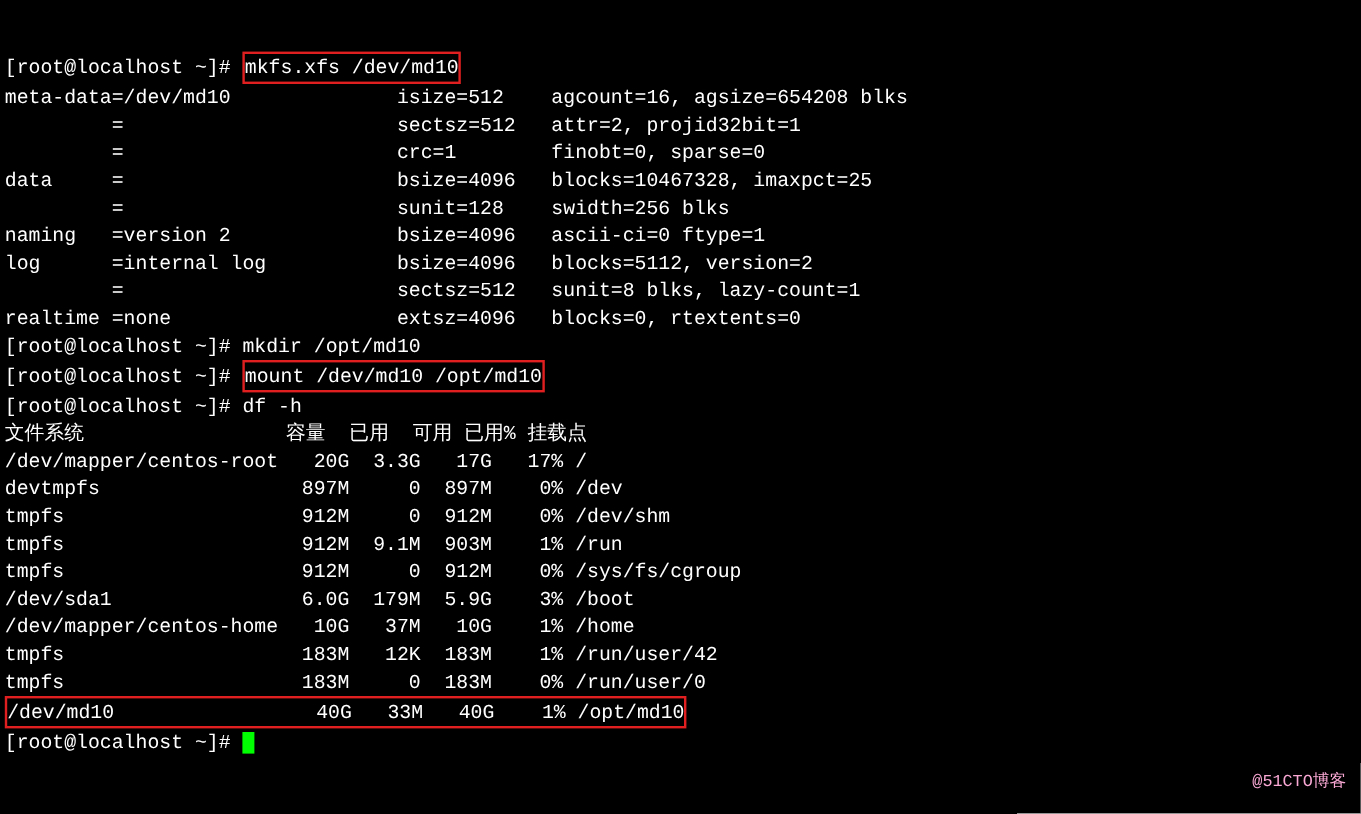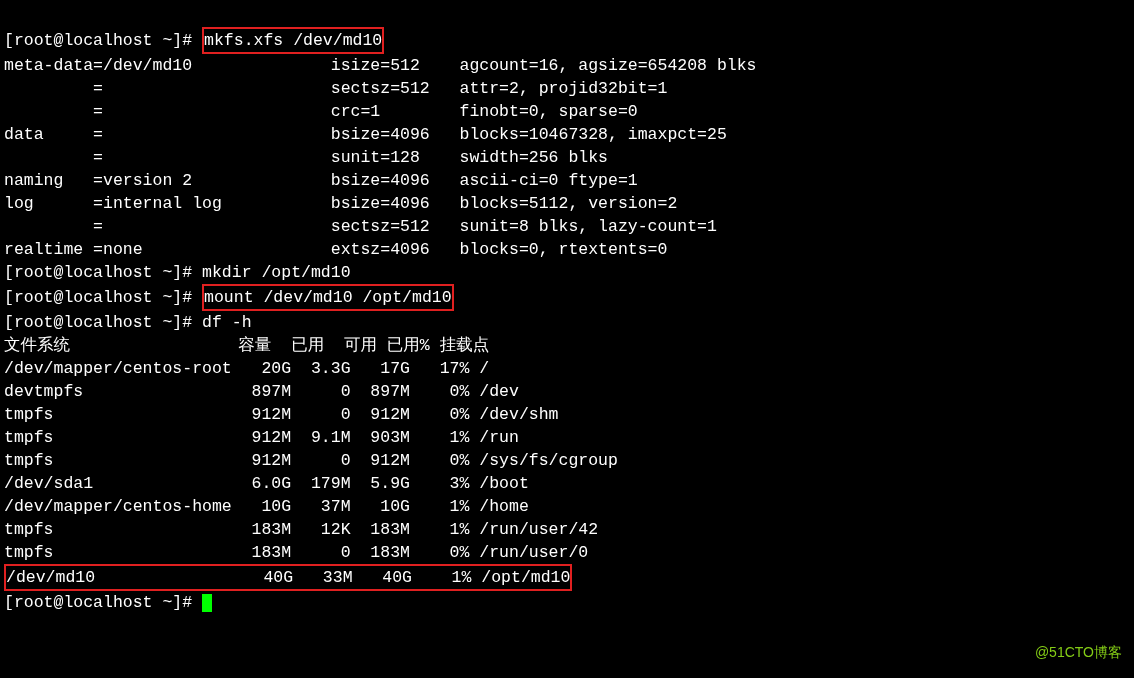--- a/index.html
+++ b/index.html
@@ -4,25 +4,25 @@
 <style>
   html,body{margin:0;padding:0;background:#fff;}
   .term{
     width:1134px;height:678px;
     background:#000;color:#fff;
     font-family:"Consolas","Courier New",monospace;
     font-size:16.5px;line-height:23px;
     white-space:pre;
     position:relative;
     box-sizing:border-box;
-    padding:4px 4px;
+    padding:20px 4px;
   }
   .hl{border:2px solid #e02020;display:inline-block;box-sizing:border-box;}
   .cursor{display:inline-block;width:10px;height:18px;background:#00ff00;vertical-align:text-bottom;}
-  .watermark{position:absolute;right:12px;bottom:14px;color:#84cc16;font-size:14px;font-family:Liberation Sans, sans-serif;}
+  .watermark{position:absolute;right:12px;bottom:14px;color:#f9a8d4;font-size:14px;font-family:Liberation Mono, monospace;}
 </style>
 </head>
 <body>
 
 <div class="term">
 <span>[root@localhost ~]# </span><span class="hl">mkfs.xfs /dev/md10</span>
 <span>meta-data=/dev/md10              isize=512    agcount=16, agsize=654208 blks</span>
 <span>         =                       sectsz=512   attr=2, projid32bit=1</span>
 <span>         =                       crc=1        finobt=0, sparse=0</span>
 <span>data     =                       bsize=4096   blocks=10467328, imaxpct=25</span>

